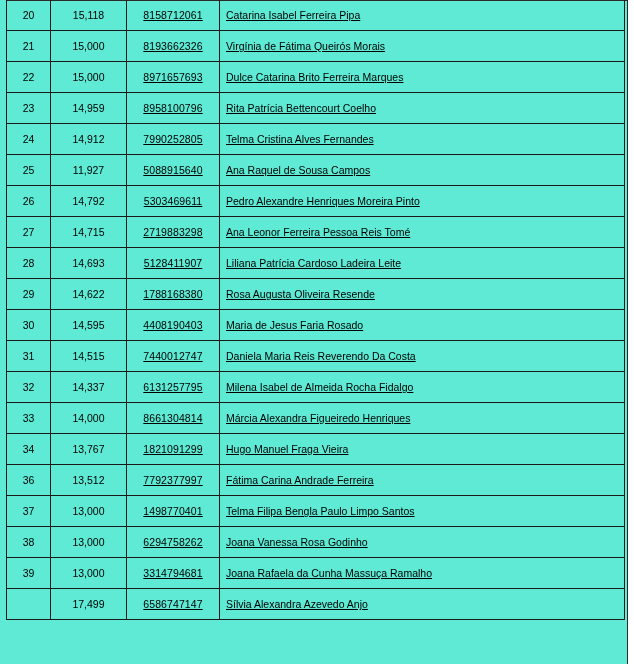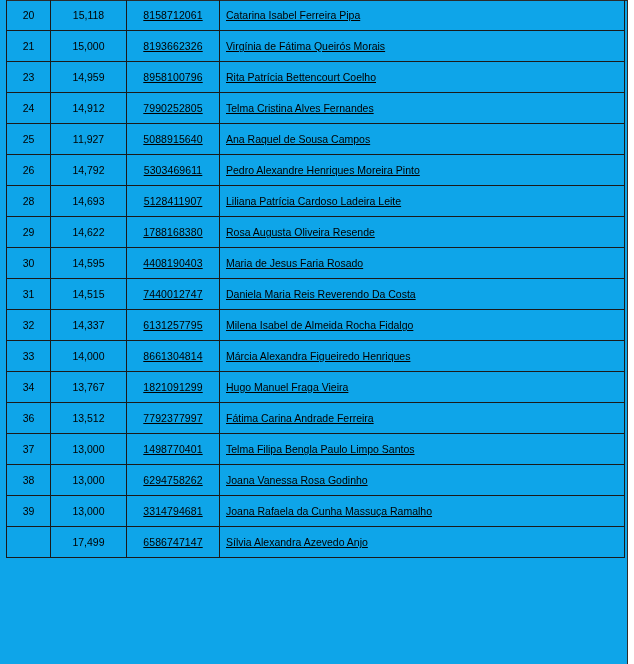--- a/index.html
+++ b/index.html
@@ -11,21 +11,21 @@
     width: 634px;
     height: 664px;
     font-family: "Liberation Sans", sans-serif;
     color: #000000;
     overflow: hidden;
   }
   .page {
     position: relative;
     width: 634px;
     height: 664px;
-    background: #0ea5e9;
+    background: #5eead4;
   }
   .scan-table {
     position: absolute;
     left: 6px;
     top: 0px;
     width: 618px;
     border-collapse: collapse;
     table-layout: fixed;
   }
   .scan-table col.c-rank { width: 44px; }
@@ -95,20 +95,26 @@
           <td class="id">8158712061</td>
           <td class="name">Catarina Isabel Ferreira Pipa</td>
         </tr>
         <tr>
           <td class="rank">21</td>
           <td class="amount">15,000</td>
           <td class="id">8193662326</td>
           <td class="name">Virgínia de Fátima Queirós Morais</td>
         </tr>
         <tr>
+          <td class="rank">22</td>
+          <td class="amount">15,000</td>
+          <td class="id">8971657693</td>
+          <td class="name">Dulce Catarina Brito Ferreira Marques</td>
+        </tr>
+        <tr>
           <td class="rank">23</td>
           <td class="amount">14,959</td>
           <td class="id">8958100796</td>
           <td class="name">Rita Patrícia Bettencourt Coelho</td>
         </tr>
         <tr>
           <td class="rank">24</td>
           <td class="amount">14,912</td>
           <td class="id">7990252805</td>
           <td class="name">Telma Cristina Alves Fernandes</td>
@@ -117,20 +123,26 @@
           <td class="rank">25</td>
           <td class="amount">11,927</td>
           <td class="id">5088915640</td>
           <td class="name">Ana Raquel de Sousa Campos</td>
         </tr>
         <tr>
           <td class="rank">26</td>
           <td class="amount">14,792</td>
           <td class="id">5303469611</td>
           <td class="name">Pedro Alexandre Henriques Moreira Pinto</td>
+        </tr>
+        <tr>
+          <td class="rank">27</td>
+          <td class="amount">14,715</td>
+          <td class="id">2719883298</td>
+          <td class="name">Ana Leonor Ferreira Pessoa Reis Tomé</td>
         </tr>
         <tr>
           <td class="rank">28</td>
           <td class="amount">14,693</td>
           <td class="id">5128411907</td>
           <td class="name">Liliana Patrícia Cardoso Ladeira Leite</td>
         </tr>
         <tr>
           <td class="rank">29</td>
           <td class="amount">14,622</td>

